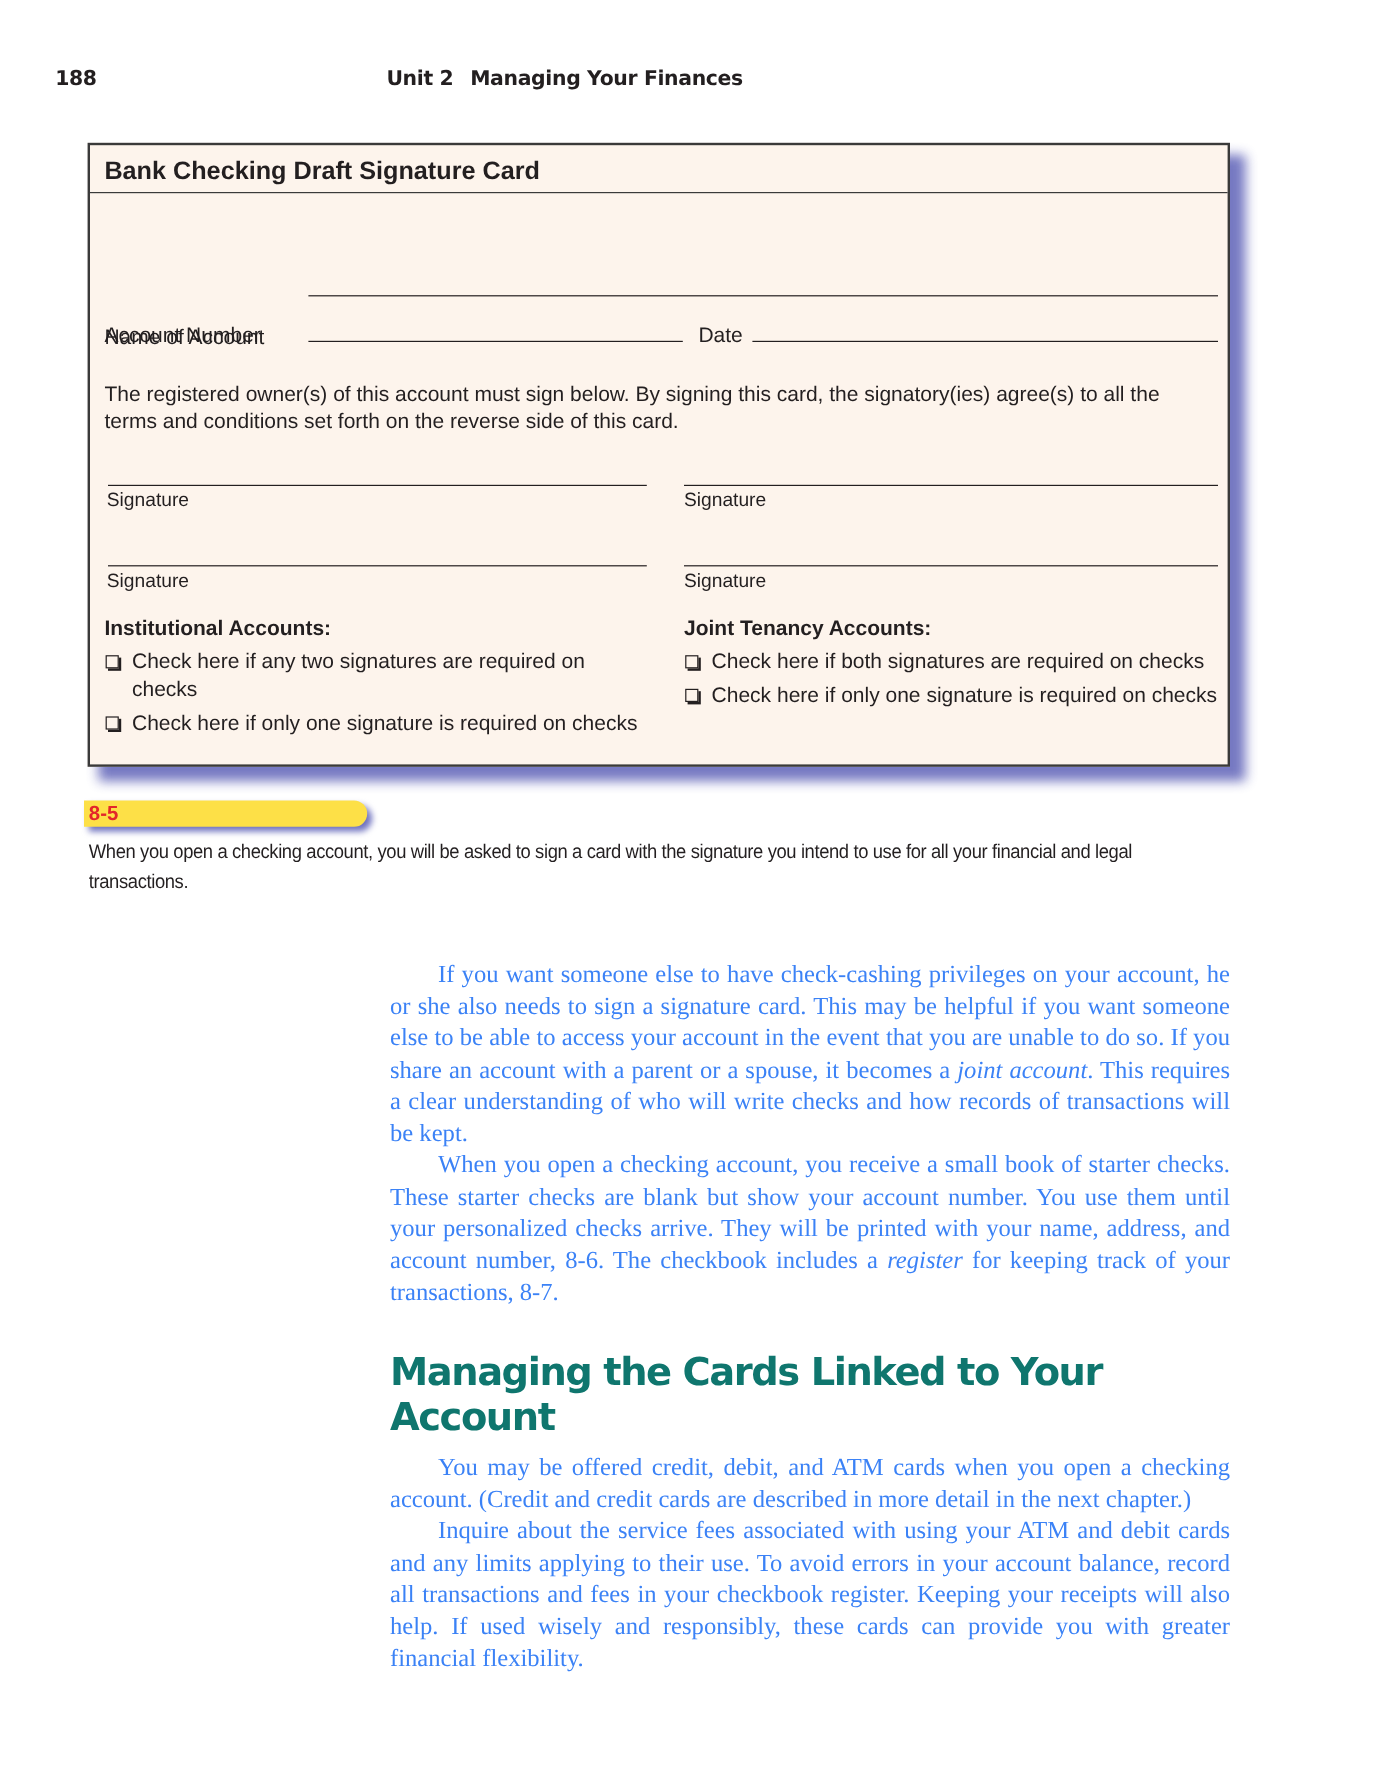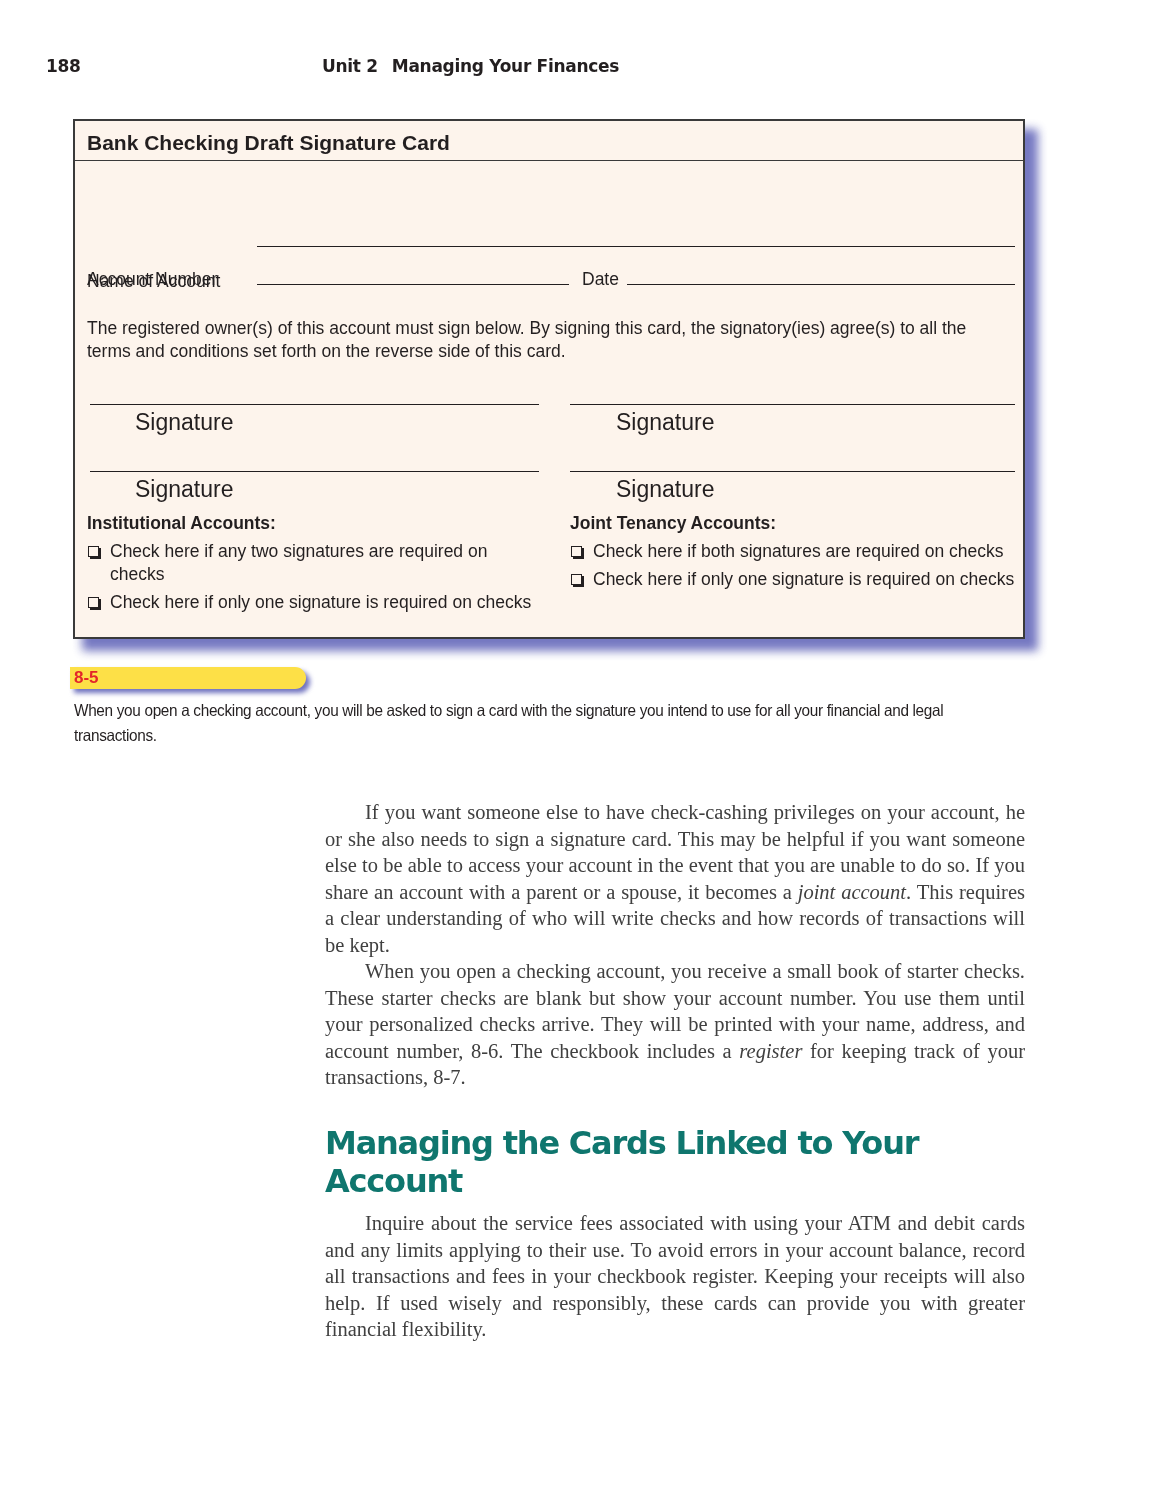--- a/index.html
+++ b/index.html
@@ -20,21 +20,21 @@
     .card-title-bar { height: 40px; border-bottom: 1.5px solid #3a3a3a; box-sizing: border-box; }
     .card-title { position: absolute; left: 12px; top: 10px; font-weight: bold; font-size: 21px; }
     .card-intro { position: absolute; left: 12px; top: 50px; width: 925px; line-height: 23px; }
 
     .field-label { position: absolute; font-size: 17.5px; }
     .field-line { position: absolute; border-bottom: 1.3px solid #231f20; height: 0; }
 
     .terms { position: absolute; left: 12px; top: 196px; width: 925px; line-height: 23px; }
 
     .sig-line { position: absolute; border-top: 1.3px solid #231f20; height: 0; }
-    .sig-label { position: absolute; font-size: 23px; margin-left: 46px; }
+    .sig-label { position: absolute; font-size: 16px; }
 
     .acct-group { position: absolute; width: 450px; }
     .acct-heading { font-size: 17.5px; margin-bottom: 6px; font-weight: bold; }
     .check-item { position: relative; padding-left: 23px; line-height: 23px; margin-bottom: 5px; }
     .check-box { position: absolute; left: 1px; top: 6px; width: 9px; height: 9px;
       border: 1px solid #231f20; background: #fdf4ec; box-shadow: 2px 2px 0 #231f20; }
 
     
     .caption-tab-shadow { position: absolute; left: 74px; top: 671px; width: 236px; height: 22px;
       background: #6f72bf; border-radius: 0 11px 11px 0; filter: blur(2.5px); }
@@ -42,21 +42,21 @@
       background: #fde047; border-radius: 0 11px 11px 0; }
     .figure-number { position: absolute; left: 4px; top: 1px; color: #e3262a;
       font-family: "Liberation Sans", sans-serif; font-weight: bold; font-size: 17px; }
     .caption-text { position: absolute; left: 74px; top: 698px; width: 960px;
       font-family: "Liberation Sans", sans-serif; font-size: 16.5px; line-height: 25px;
       letter-spacing: -0.35px; transform: scaleX(0.93); transform-origin: left top; color: #231f20; }
 
     
     .body-col { position: absolute; left: 325px; width: 700px;
       font-family: "Liberation Serif", serif; font-size: 20.5px; line-height: 26.5px;
-      text-align: justify; color: #404040; }
+      text-align: justify; color: #3b82f6; }
     .body-col p { margin: 0; text-indent: 40px; }
     .body-col em { font-style: italic; }
 
     .section-heading { position: absolute; left: 325px; top: 1124px; width: 700px; margin: 0;
       font-family: "DejaVu Sans", sans-serif; font-weight: bold; font-size: 32px;
       line-height: 38px; color: #0f766e; letter-spacing: -1.2px; }
   </style>
 </head>
 <body>
 
@@ -125,14 +125,15 @@
 <div class="caption-text">When you open a checking account, you will be asked to sign a card with the signature you intend to use for all your financial and legal transactions.</div>
 
 <div class="body-col" style="top:799px;">
   <p><span>If you want someone else to have check-cashing privileges on your account, he or she also needs to sign a signature card. This may be helpful if you want someone else to be able to access your account in the event that you are unable to do so. If you share an account with a parent or a spouse, it becomes a </span><em>joint account</em><span>. This requires a clear understanding of who will write checks and how records of transactions will be kept.</span></p>
   <p><span>When you open a checking account, you receive a small book of starter checks. These starter checks are blank but show your account number. You use them until your personalized checks arrive. They will be printed with your name, address, and account number, 8-6. The checkbook includes a </span><em>register</em><span> for keeping track of your transactions, 8-7.</span></p>
 </div>
 
 <h2 class="section-heading">Managing the Cards Linked to Your Account</h2>
 
 <div class="body-col" style="top:1210px;">
+  <p>You may be offered credit, debit, and ATM cards when you open a checking account. (Credit and credit cards are described in more detail in the next chapter.)</p>
   <p>Inquire about the service fees associated with using your ATM and debit cards and any limits applying to their use. To avoid errors in your account balance, record all transactions and fees in your checkbook register. Keeping your receipts will also help. If used wisely and responsibly, these cards can provide you with greater financial flexibility.</p>
 </div>
 
 </body></html>

